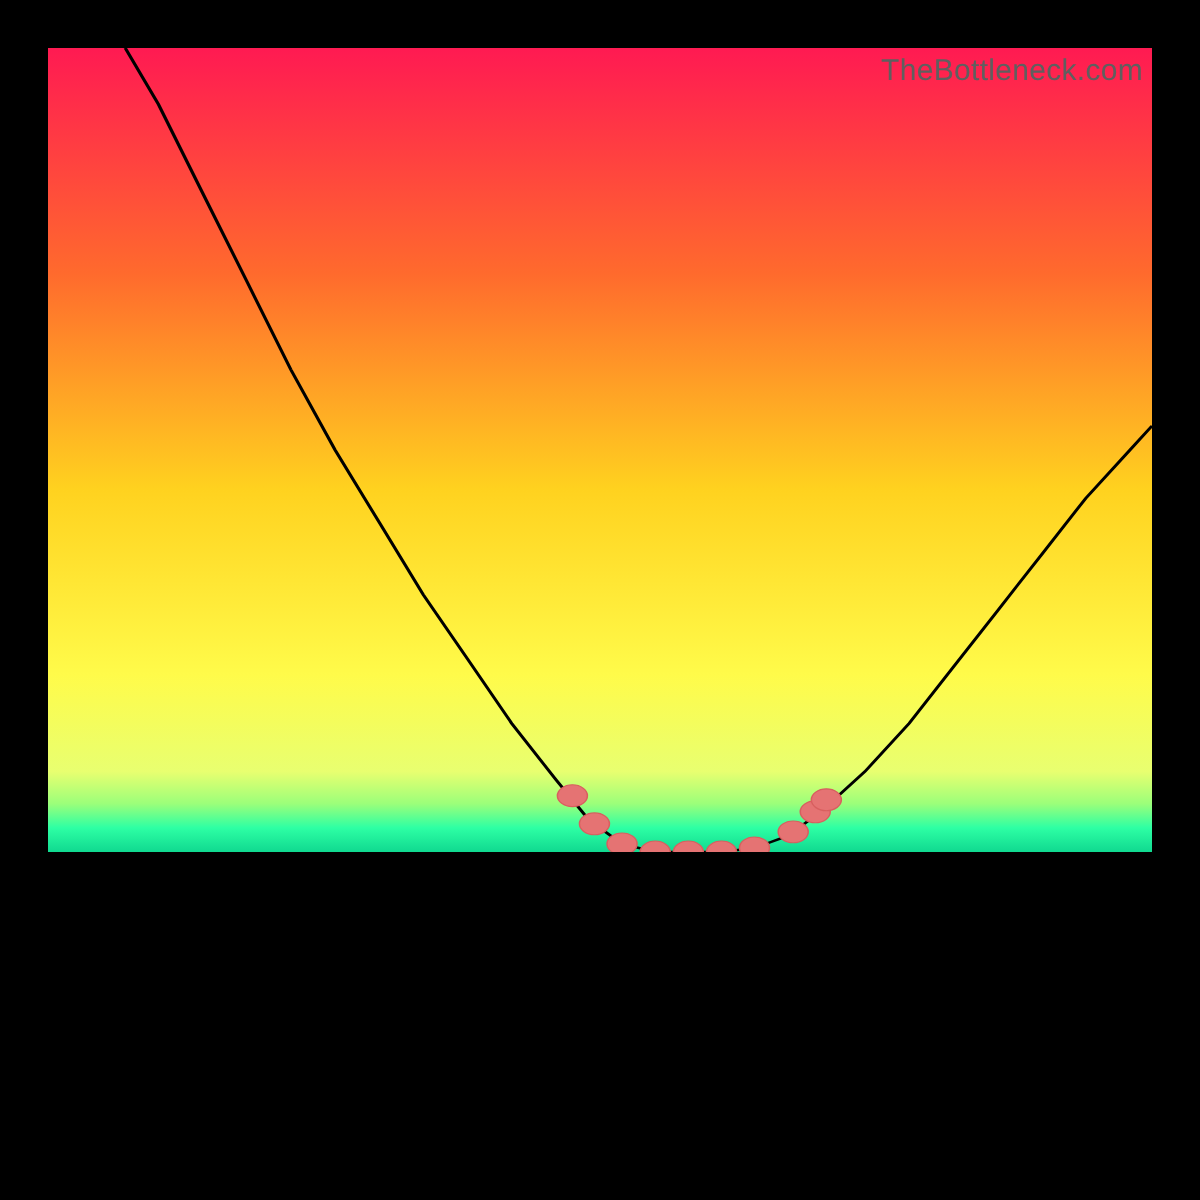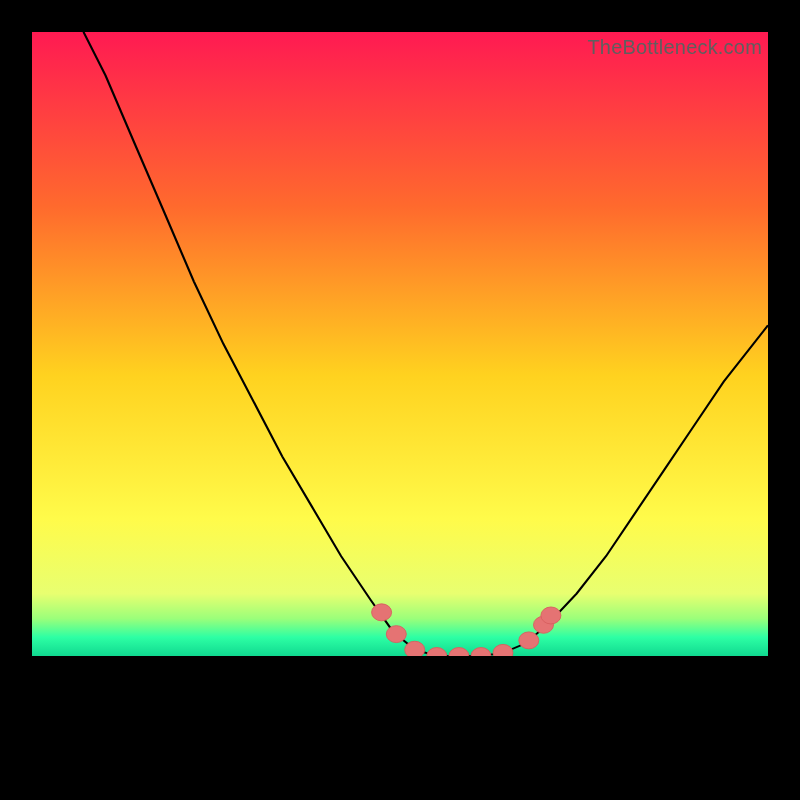--- a/index.html
+++ b/index.html
@@ -9,21 +9,21 @@
     height: 800px;
     background: #000;
     overflow: hidden;
     font-family: Arial, Helvetica, sans-serif;
   }
   .frame {
     position: absolute;
     left: 32px;
     top: 32px;
     width: 736px;
-    height: 624px;
+    height: 536px;
     overflow: hidden;
   }
   .gradient {
     position: absolute;
     left: 0; top: 0;
     width: 100%; height: 100%;
   }
   .watermark {
     position: absolute;
     top: 4px;

